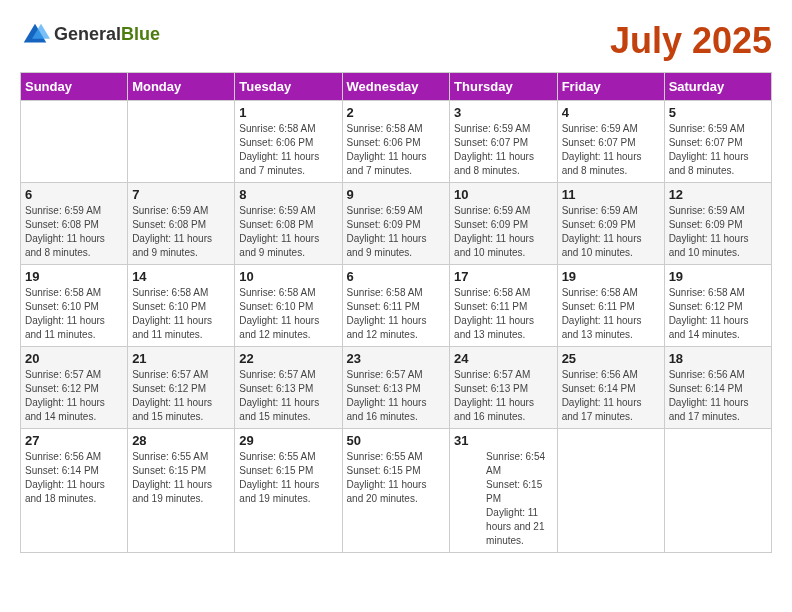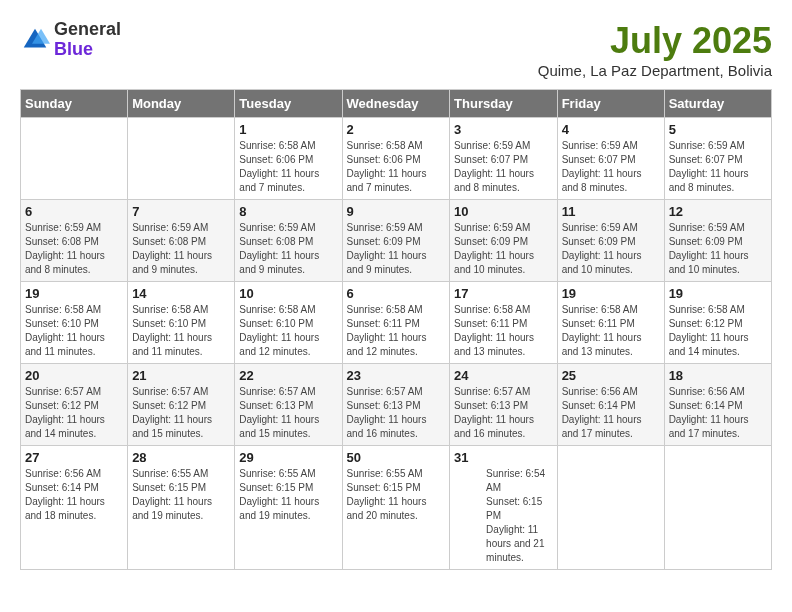--- a/index.html
+++ b/index.html
@@ -15,45 +15,45 @@
       justify-content: space-between;
       align-items: flex-start;
       margin-bottom: 10px;
     }
     .logo {
       display: flex;
       align-items: center;
     }
     .logo-text {
       display: flex;
-      flex-direction: column;
+      flex-direction: row;
       line-height: 1.1;
     }
     .logo-general {
       font-size: 18px;
       font-weight: bold;
       color: #333;
     }
     .logo-blue {
       font-size: 18px;
       font-weight: bold;
-      color: #6d28d9;
+      color: #4d7c0f;
     }
     .logo-icon {
       width: 30px;
       height: 30px;
       margin-right: 4px;
     }
     .title-area {
       text-align: right;
     }
     .month-title {
       font-size: 36px;
       font-weight: bold;
-      color: #4d7c0f;
+      color: #c2410c;
     }
     .subtitle {
       font-size: 15px;
       color: #333;
     }
     .calendar {
       width: 100%;
       border-collapse: collapse;
       font-size: 11px;
     }
@@ -89,40 +89,39 @@
     .empty-cell {
       background: #f9f9f9;
     }
     tr:nth-child(even) td {
       background: #f5f5f5;
     }
     tr:nth-child(odd) td {
       background: #fff;
     }
     .calendar thead tr th {
-      background-color: #737373;
+      background-color: #a21caf;
     }
   </style>
 </head>
 <body>
 
 <div class="header-area">
   <div class="logo">
     <svg class="logo-icon" viewBox="0 0 40 40">
       <polygon points="20,5 35,30 5,30" fill="#1565c0"></polygon>
       <polygon points="28,5 40,25 16,25" fill="#42a5f5" opacity="0.7"></polygon>
     </svg>
     <div class="logo-text">
       <span class="logo-general">General</span>
       <span class="logo-blue">Blue</span>
     </div>
   </div>
   <div class="title-area">
     <div class="month-title">July 2025</div>
-    <div class="subtitle">Quime, La Paz Department, Bolivia</div>
   </div>
 </div>
 
 <table class="calendar">
   <thead>
     <tr>
     <th>Sunday</th>
         <th>Monday</th>
         <th>Tuesday</th>
         <th>Wednesday</th>

